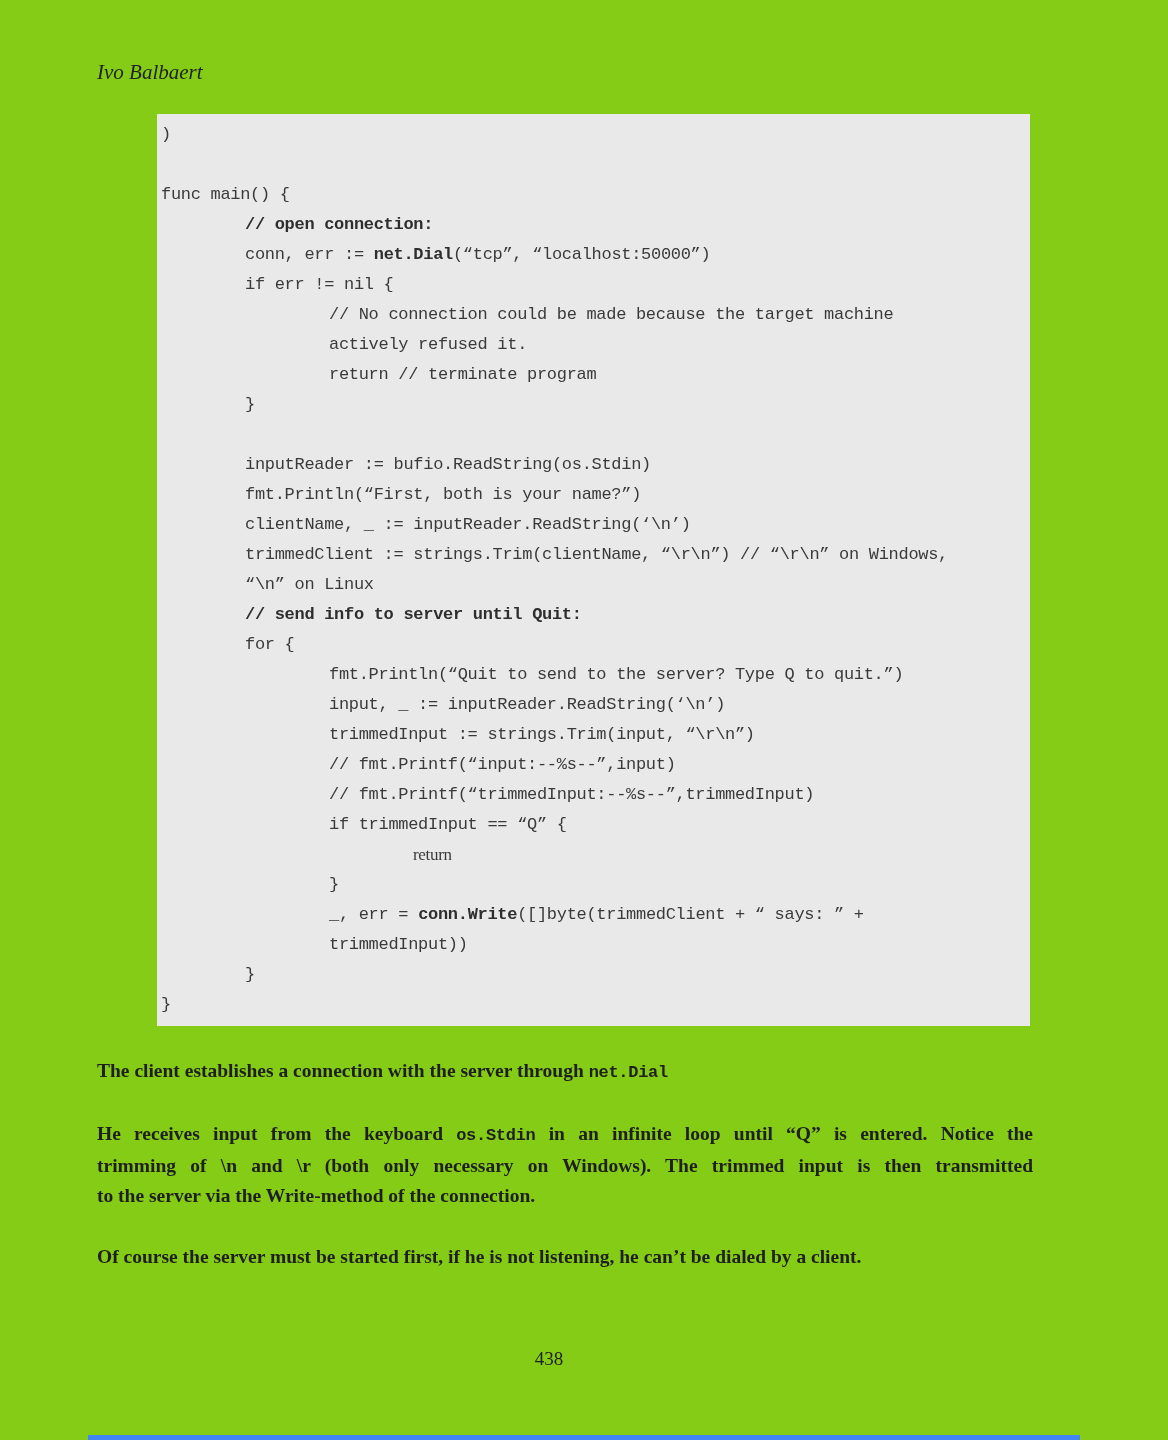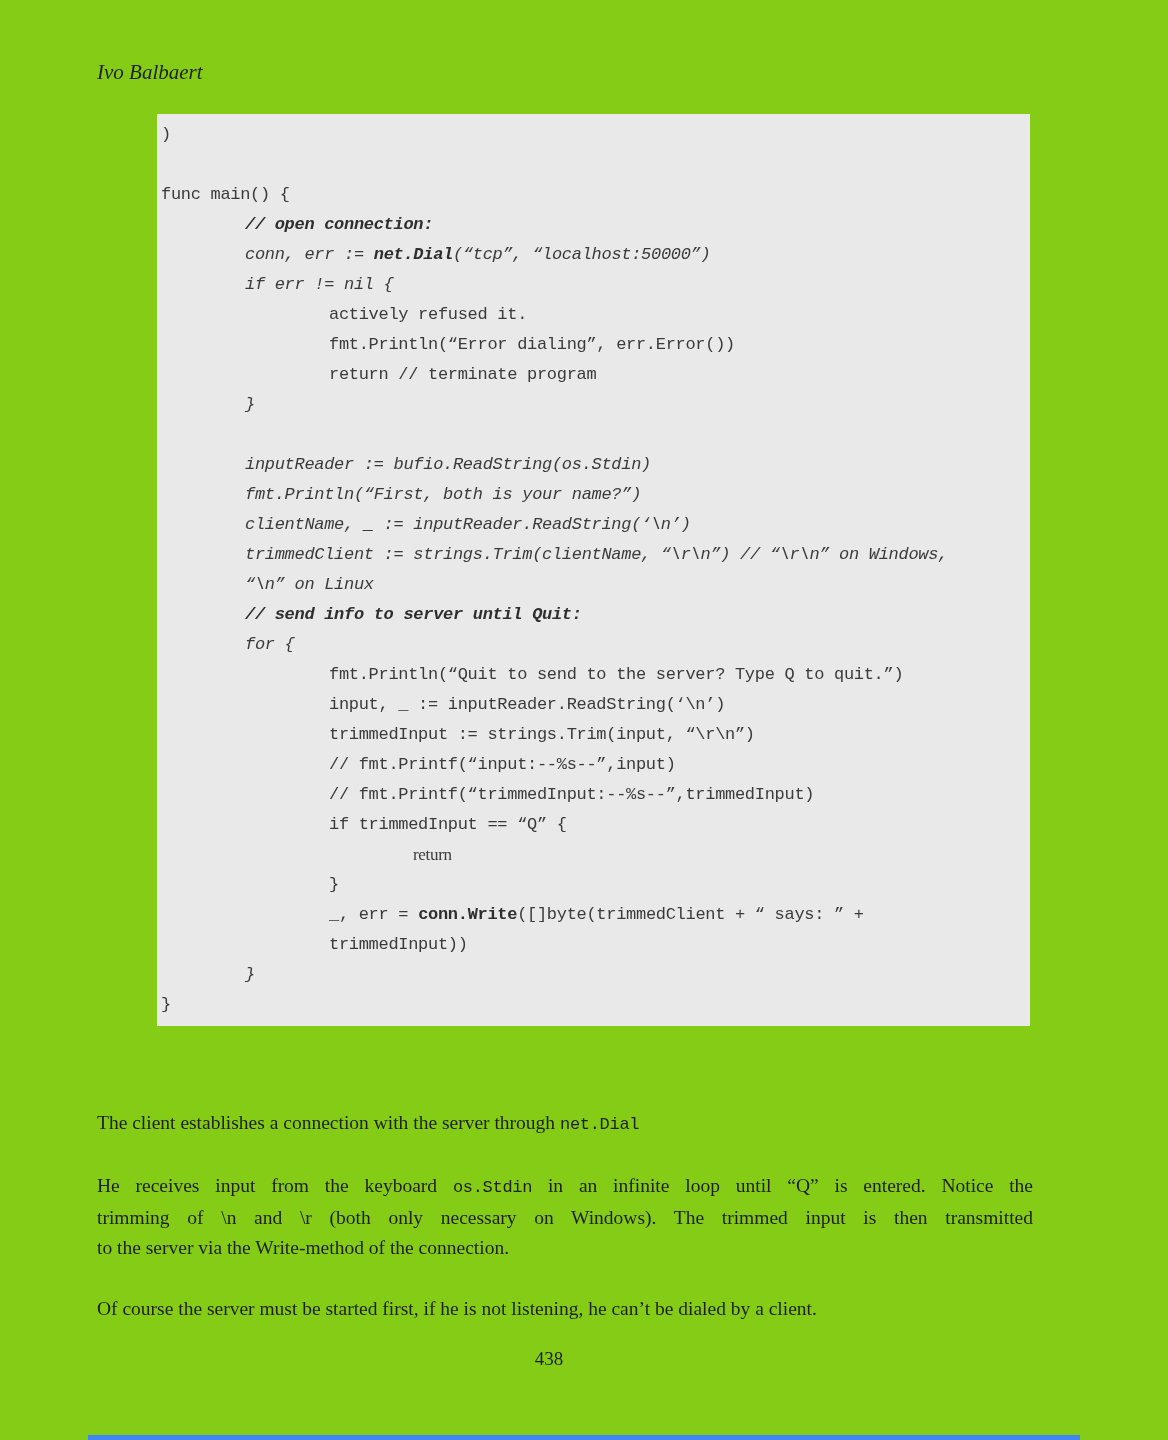--- a/index.html
+++ b/index.html
@@ -34,28 +34,29 @@
     font-family: "Liberation Mono", "DejaVu Sans Mono", monospace;
     font-size: 17px;
     line-height: 30px;
     height: 30px;
     white-space: pre;
     color: #3a3a3a;
     letter-spacing: -0.3px;
   }
   .code-line .b { font-weight: bold; color: #2e2e2e; }
   .i0 { padding-left: 0; }
-  .i1 { padding-left: 84px; font-style: italic; }
+  .i1 { padding-left: 84px; }
   .i2 { padding-left: 168px; }
   .i3 { padding-left: 252px; font-family: Liberation Serif, serif; }
   .body-text {
     position: absolute;
     left: 97px;
     width: 936px;
-    top: 1108px;
+    top: 1056px;
+    font-weight: bold;
   }
   .paragraph { margin-bottom: 31px; }
   .body-line {
     font-size: 19.5px;
     line-height: 30px;
     color: #1f1f1f;
   }
   .body-line.justified {
     text-align: justify;
     text-align-last: justify;
@@ -91,22 +92,22 @@
 
   <div class="header-author">Ivo Balbaert</div>
 
   <div class="code-block">
       <div class="code-line i0"><span>)</span></div>
       <div class="code-line i0">&nbsp;</div>
       <div class="code-line i0"><span>func main() {</span></div>
       <div class="code-line i1"><span class="b">// open connection:</span></div>
       <div class="code-line i1"><span>conn, err := </span><span class="b">net.Dial</span><span>(“tcp”, “localhost:50000”)</span></div>
       <div class="code-line i1"><span>if err != nil {</span></div>
+      <div class="code-line i2"><span>// No connection could be made because the target machine</span></div>
       <div class="code-line i2"><span>actively refused it.</span></div>
-      <div class="code-line i2"><span>fmt.Println(“Error dialing”, err.Error())</span></div>
       <div class="code-line i2"><span>return // terminate program</span></div>
       <div class="code-line i1"><span>}</span></div>
       <div class="code-line i0">&nbsp;</div>
       <div class="code-line i1"><span>inputReader := bufio.ReadString(os.Stdin)</span></div>
       <div class="code-line i1"><span>fmt.Println(“First, both is your name?”)</span></div>
       <div class="code-line i1"><span>clientName, _ := inputReader.ReadString(‘\n’)</span></div>
       <div class="code-line i1"><span>trimmedClient := strings.Trim(clientName, “\r\n”) // “\r\n” on Windows,</span></div>
       <div class="code-line i1"><span>“\n” on Linux</span></div>
       <div class="code-line i1"><span class="b">// send info to server until Quit:</span></div>
       <div class="code-line i1"><span>for {</span></div>

